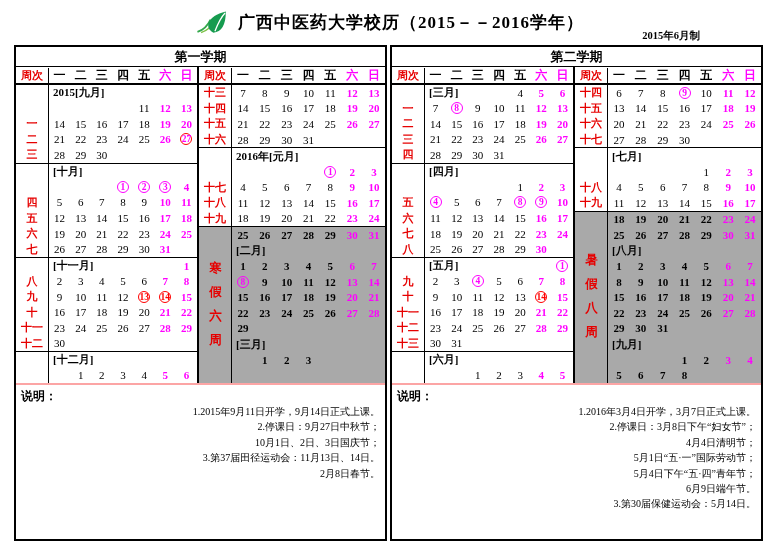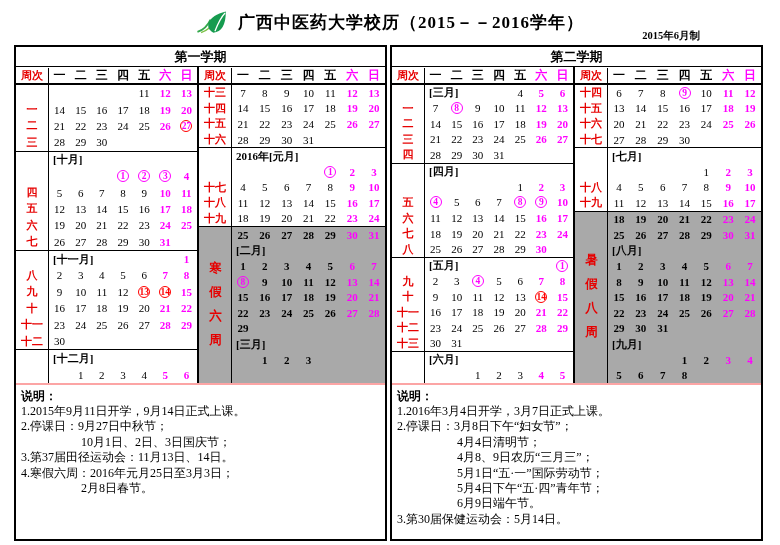--- a/index.html
+++ b/index.html
@@ -38,21 +38,21 @@
         border:1px solid;text-align:center;font-weight:bold;font-size:9.5px;box-sizing:border-box;}
   .circ.hm{color:#ff00ff;border-color:#ff00ff;}
   .circ.hr{color:#ff0000;border-color:#ff0000;}
   .circ.mr{color:#ff00ff;border-color:#ff0000;}
   .mlbl{position:absolute;left:37px;top:0;bottom:0;display:flex;align-items:center;
         font-weight:bold;font-size:11px;color:#000;white-space:nowrap;}
   .vac{position:absolute;left:0;width:33px;display:flex;flex-direction:column;
        align-items:center;justify-content:center;gap:7px;color:#e60000;font-weight:bold;font-size:12.5px;}
   .notes{flex:1;border-top:2px solid #fca5a5;padding:4px 5px;box-sizing:border-box;overflow:hidden;}
   .notes .nh{font-weight:bold;font-size:12px;line-height:15px;}
-  .nline{font-size:12px;line-height:15.4px;white-space:pre;}
+  .nline{font-size:10px;line-height:15.4px;white-space:pre;text-align:right;}
 </style>
 </head>
 <body>
 
 <div class="page">
   <div class="hdr">
     <span style="display:inline-flex;">
       <svg width="32" height="25" viewBox="0 0 44 34" aria-hidden="true">
         <path d="M2 30 Q14 26 20 13" stroke="#35a84c" stroke-width="2.6" fill="none"></path>
         <path d="M7 31 Q19 27 24 16" stroke="#7cc043" stroke-width="2" fill="none"></path>
@@ -82,20 +82,33 @@
               </span>
             </div>
             <div class="gbody">
               <div class="row">
                 <span class="wk"></span>
                 <span class="cells">
                   <span class="c"></span>
                   <span class="c"></span>
                   <span class="c"></span>
                   <span class="c"></span>
+                  <span class="c"></span>
+                  <span class="c"></span>
+                  <span class="c"></span>
+                </span>
+                <span class="mlbl">2015[九月]</span>
+              </div>
+              <div class="row">
+                <span class="wk"></span>
+                <span class="cells">
+                  <span class="c"></span>
+                  <span class="c"></span>
+                  <span class="c"></span>
+                  <span class="c"></span>
                   <span class="c b">11</span>
                   <span class="c m">12</span>
                   <span class="c m">13</span>
                 </span>
               </div>
               <div class="row">
                 <span class="wk">一</span>
                 <span class="cells">
                   <span class="c b">14</span>
                   <span class="c b">15</span>
@@ -572,21 +585,20 @@
               </div>
             </div>
           </div>
         </div>
       <div class="notes">
           <div class="nh">说明：</div>
           <div class="nline">1.2015年9月11日开学，9月14日正式上课。</div>
           <div class="nline">2.停课日：9月27日中秋节；</div>
           <div class="nline">　　　　　10月1日、2日、3日国庆节；</div>
           <div class="nline">3.第37届田径运动会：11月13日、14日。</div>
-          <div class="nline">4.寒假六周：2016年元月25日至3月3日；</div>
           <div class="nline">　　　　　2月8日春节。</div>
         </div>
     </section>
     <section class="sem" id="sem1">
       <div class="sem-title">第二学期</div>
       <div class="cols">
           <div class="colgrp g1">
             <div class="ghead">
               <span class="wk">周次</span>
               <span class="cells">
@@ -1102,21 +1114,20 @@
                 <span>周</span>
               </div>
             </div>
           </div>
         </div>
       <div class="notes">
           <div class="nh">说明：</div>
           <div class="nline">1.2016年3月4日开学，3月7日正式上课。</div>
           <div class="nline">2.停课日：3月8日下午“妇女节”；</div>
           <div class="nline">　　　　　4月4日清明节；</div>
-          <div class="nline">　　　　　4月8、9日农历“三月三”；</div>
           <div class="nline">　　　　　5月1日“五·一”国际劳动节；</div>
           <div class="nline">　　　　　5月4日下午“五·四”青年节；</div>
           <div class="nline">　　　　　6月9日端午节。</div>
           <div class="nline">3.第30届保健运动会：5月14日。</div>
         </div>
     </section>
   </div>
 </div>
 
 </body></html>

